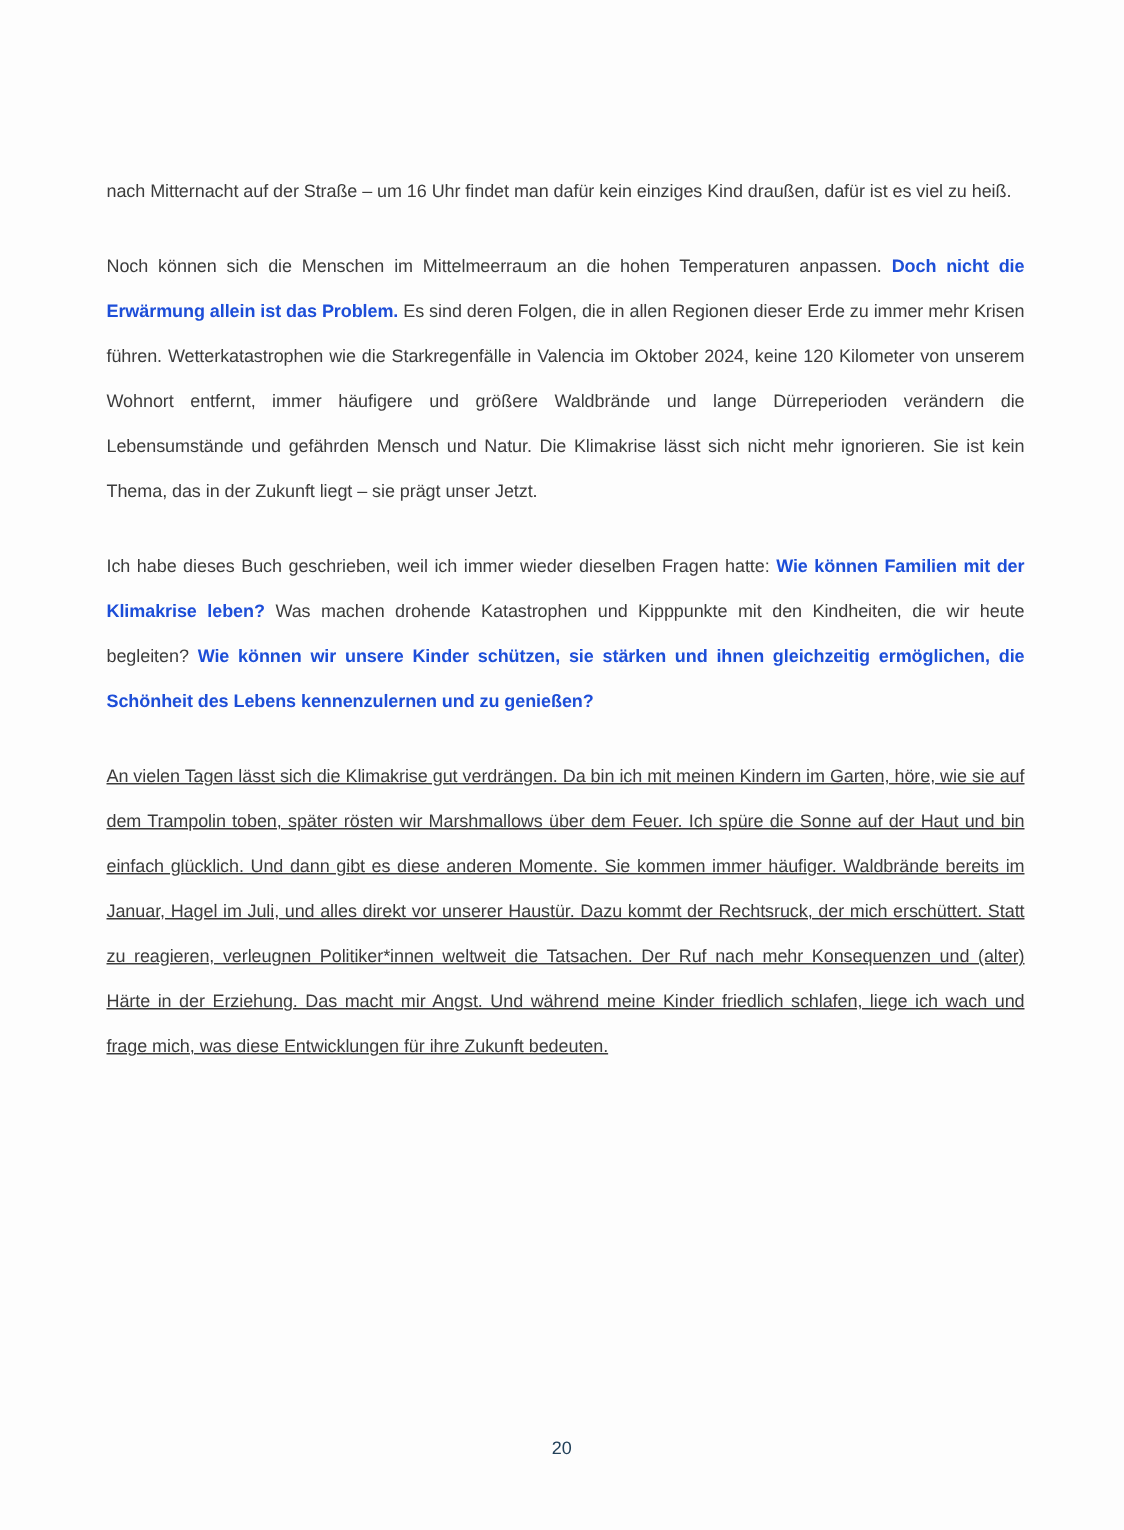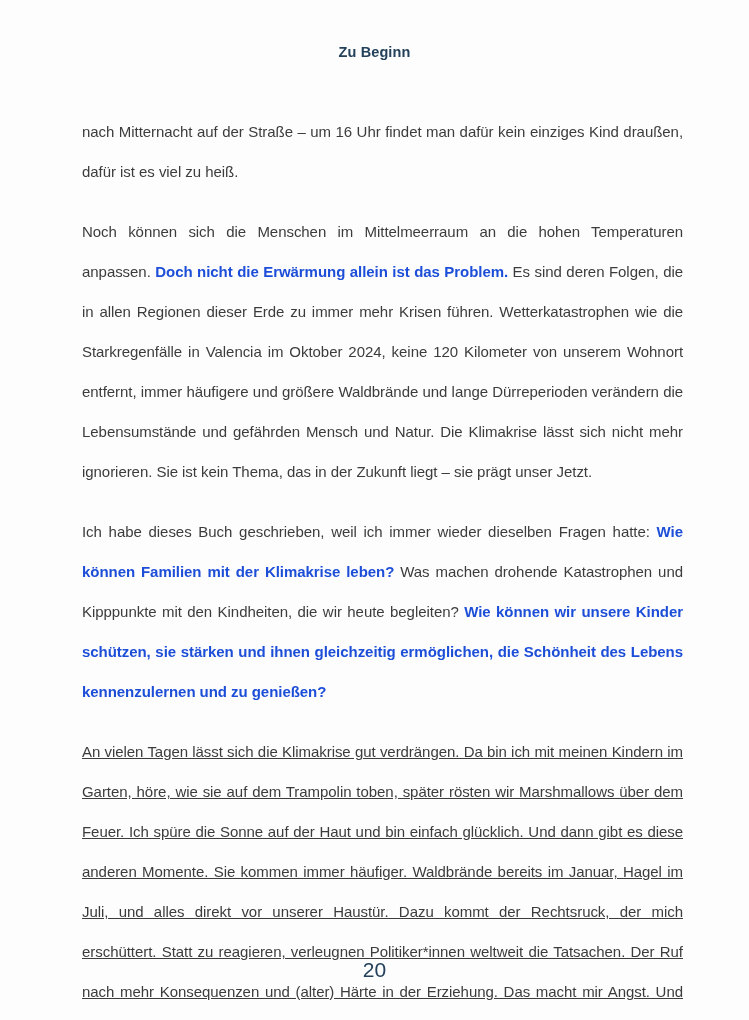--- a/index.html
+++ b/index.html
@@ -31,53 +31,52 @@
     color: #23415a;
     letter-spacing: 0.1px;
   }
   .content {
     position: absolute;
     top: 112px;
     left: 66px;
     width: 617px;
   }
   p.para {
-    margin: 0 0 20px 16px;
-    font-size: 15px;
-    line-height: 40px;
+    margin: 0 0 20px 5px;
+    font-size: 12px;
+    line-height: 30px;
     color: #3c3c3c;
     text-align: justify;
     text-justify: inter-word;
     hyphens: manual;
     letter-spacing: -0.05px;
   }
   p.para:last-child {
     margin-bottom: 0;
     text-decoration: underline;
   }
   .bold-accent {
     font-weight: bold;
     color: #1d4ed8;
   }
   .folio {
     position: absolute;
     top: 958px;
     left: 0;
     width: 749px;
     text-align: center;
-    font-size: 21px;
+    font-size: 12px;
     color: #23415a;
   }
 </style>
 </head>
 <body>
 
 <div class="page">
 
-  <div class="running-head">Zu Beginn</div>
 
   <div class="content">
       <p class="para"><span>nach Mitternacht auf der Straße – um 16 Uhr findet man dafür kein einziges Kind draußen, dafür ist es viel zu heiß.</span></p>
       <p class="para"><span>Noch können sich die Menschen im Mittelmeerraum an die hohen Temperaturen anpassen. </span><span class="bold-accent">Doch nicht die Erwärmung allein ist das Problem.</span><span> Es sind deren Folgen, die in allen Regionen dieser Erde zu immer mehr Krisen führen. Wetterkatastrophen wie die Starkregenfälle in Valencia im Oktober 2024, keine 120 Kilometer von unserem Wohnort entfernt, immer häufigere und größere Waldbrände und lange Dürreperioden verändern die Lebensumstände und gefährden Mensch und Natur. Die Klimakrise lässt sich nicht mehr ignorieren. Sie ist kein Thema, das in der Zukunft liegt – sie prägt unser Jetzt.</span></p>
       <p class="para"><span>Ich habe dieses Buch geschrieben, weil ich immer wieder dieselben Fragen hatte: </span><span class="bold-accent">Wie können Familien mit der Klimakrise leben?</span><span> Was machen drohende Katastrophen und Kipppunkte mit den Kindheiten, die wir heute begleiten? </span><span class="bold-accent">Wie können wir unsere Kinder schützen, sie stärken und ihnen gleichzeitig ermöglichen, die Schönheit des Lebens kennenzulernen und zu genießen?</span></p>
       <p class="para"><span>An vielen Tagen lässt sich die Klimakrise gut verdrängen. Da bin ich mit meinen Kindern im Garten, höre, wie sie auf dem Trampolin toben, später rösten wir Marshmallows über dem Feuer. Ich spüre die Sonne auf der Haut und bin einfach glücklich. Und dann gibt es diese anderen Momente. Sie kommen immer häufiger. Waldbrände bereits im Januar, Hagel im Juli, und alles direkt vor unserer Haustür. Dazu kommt der Rechtsruck, der mich erschüttert. Statt zu reagieren, verleugnen Politiker*innen weltweit die Tatsachen. Der Ruf nach mehr Konsequenzen und (alter) Härte in der Erziehung. Das macht mir Angst. Und während meine Kinder friedlich schlafen, liege ich wach und frage mich, was diese Entwicklungen für ihre Zukunft bedeuten.</span></p>
     </div>
 
   <div class="folio">20</div>
 

